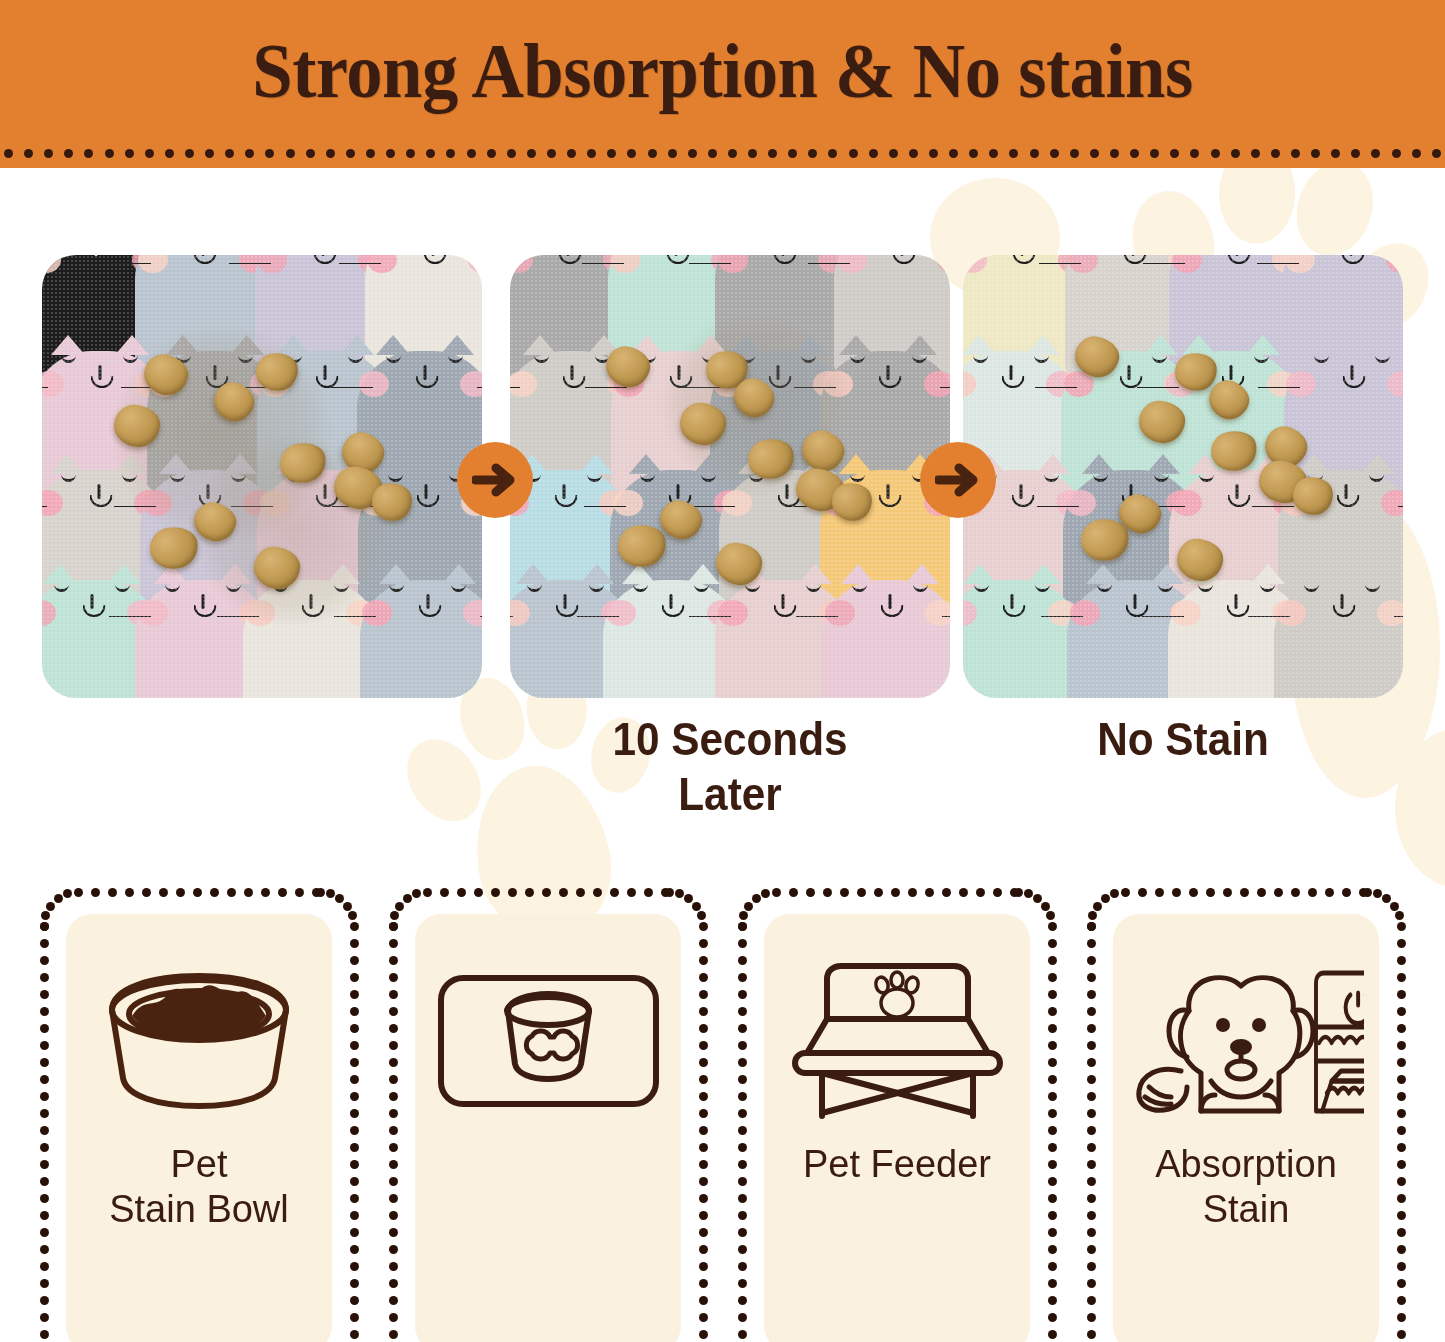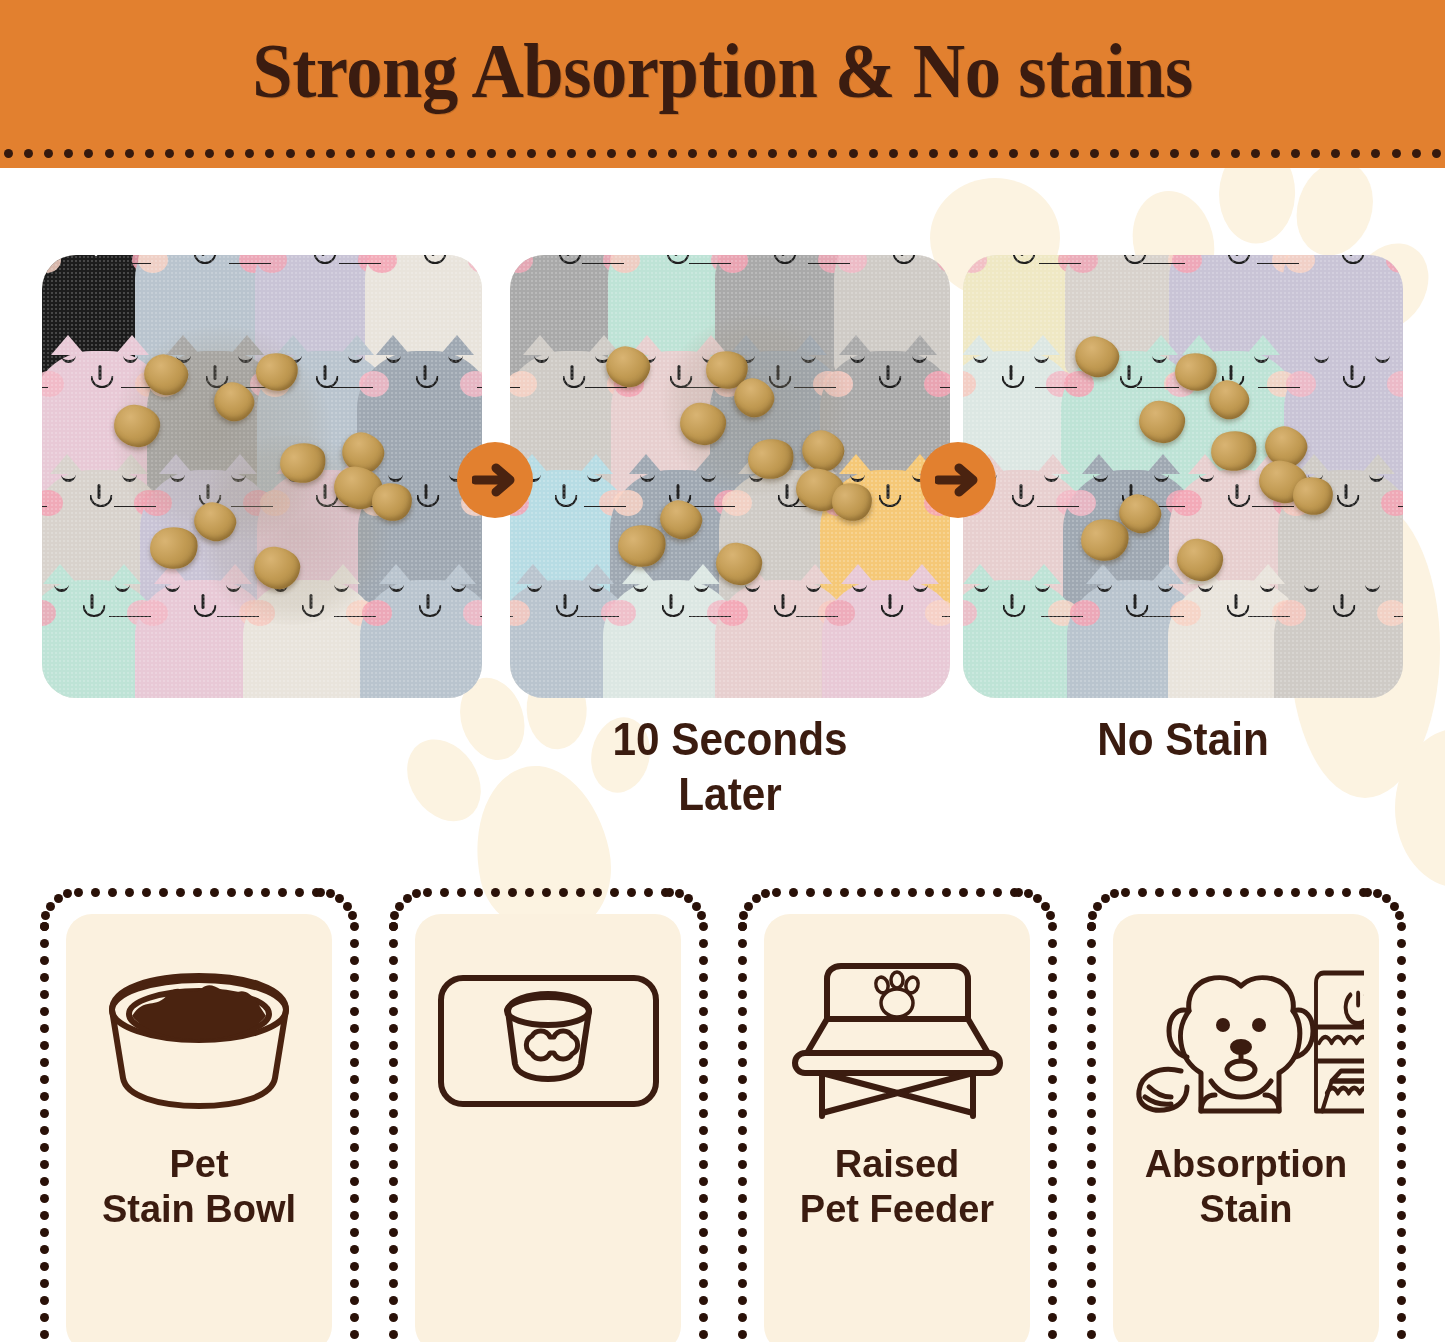--- a/index.html
+++ b/index.html
@@ -118,21 +118,21 @@
   .card-dots{position:absolute;inset:0;}
   .card-dots i{position:absolute;width:9px;height:9px;border-radius:50%;background:#2A1108;}
   .card-inner{
     position:absolute;left:22px;top:22px;right:22px;bottom:-10px;
     background:#FBF1DF;border-radius:26px;
     display:flex;flex-direction:column;align-items:center;
   }
   .card-icon{margin-top:32px;height:190px;display:flex;align-items:center;justify-content:center;}
   .card-label{
     margin-top:6px;text-align:center;color:#3B1C10;
-    font-size:38px;line-height:1.18;font-weight:bold;
+    font-size:38px;line-height:1.18;font-weight:normal;
   }
   .card-label span{display:block;}
 
   .card-1{left:44px;}
   .card-2{left:393px;}
   .card-3{left:742px;}
   .card-4{left:1091px;}
 </style>
 </head>
 <body>
@@ -1113,21 +1113,20 @@
             <g stroke-width="3.5">
               <ellipse cx="112" cy="42" rx="16" ry="14"></ellipse>
               <ellipse cx="97" cy="24" rx="6" ry="8" transform="rotate(-16 97 24)"></ellipse>
               <ellipse cx="112" cy="19" rx="6" ry="8"></ellipse>
               <ellipse cx="127" cy="24" rx="6" ry="8" transform="rotate(16 127 24)"></ellipse>
             </g>
           </g>
         </svg>
       </div>
       <div class="card-label">
-        <span>Raised</span>
         <span>Pet Feeder</span>
       </div>
     </div>
   </div>
 
   <div class="card card-4">
     <div class="card-dots">
         <i style="left: 29.5px; top: -4.5px;"></i>
         <i style="left: 46.5px; top: -4.5px;"></i>
         <i style="left: 63.5px; top: -4.5px;"></i>

